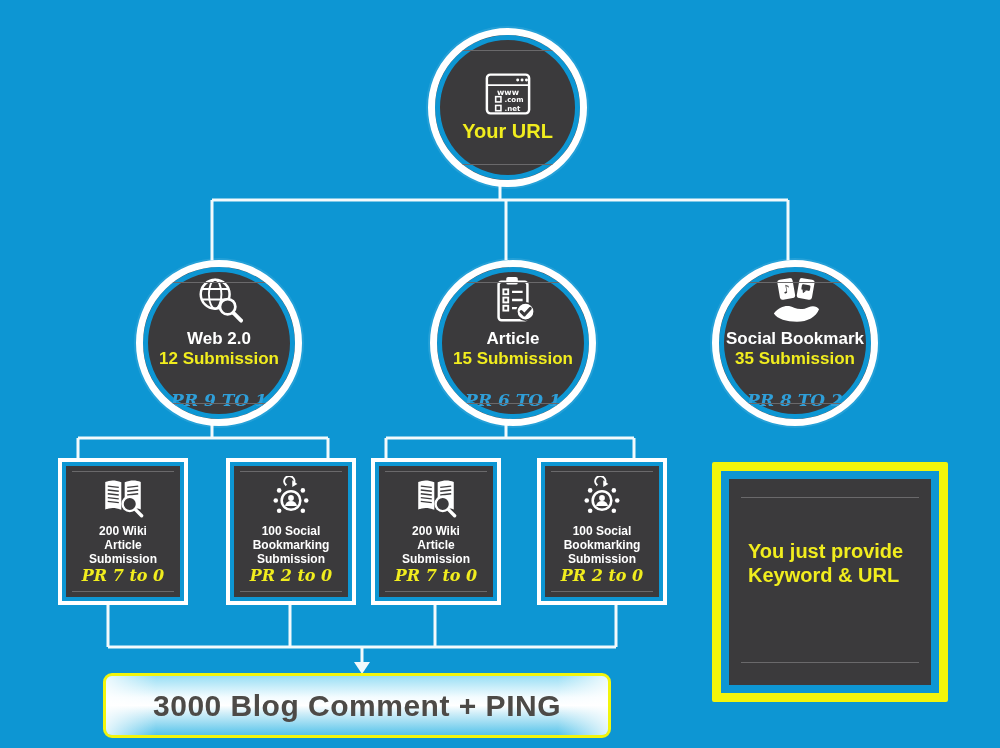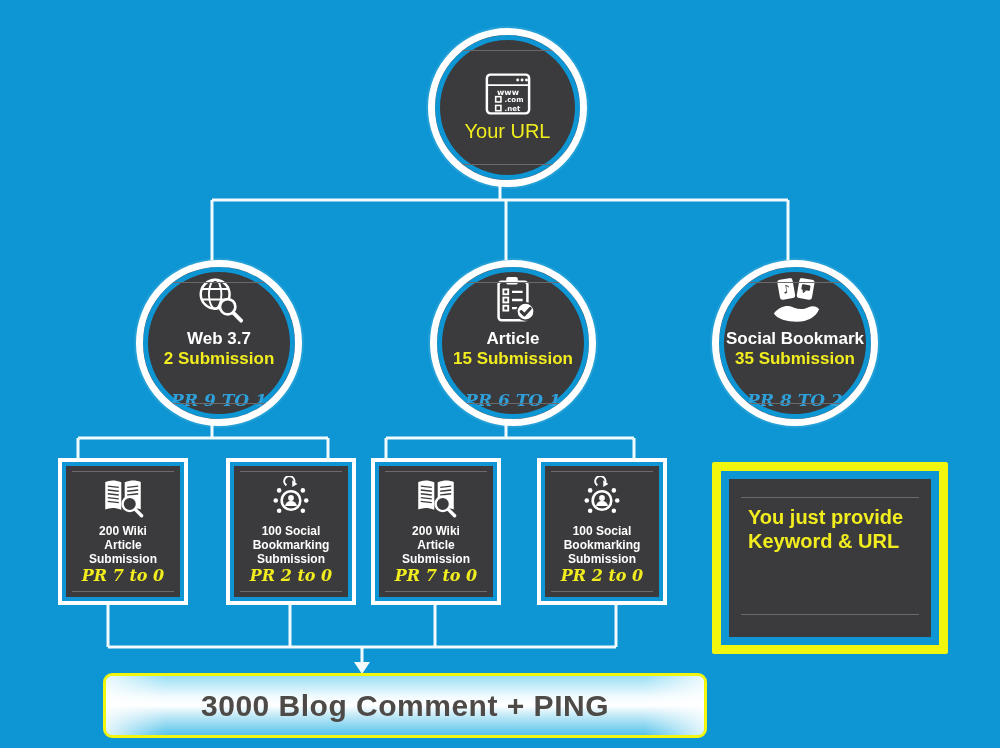--- a/index.html
+++ b/index.html
@@ -35,49 +35,49 @@
 
   .box{
     position:absolute;width:130px;height:147px;top:458px;
     border:4px solid #fff;background:var(--dark);
     box-shadow:inset 0 0 0 4px var(--bg);
     display:flex;flex-direction:column;align-items:center;justify-content:center;
     text-align:center;color:#fff;box-sizing:border-box;
   }
   .box.b1{left:58px;}.box.b2{left:226px;}.box.b3{left:371px;}.box.b4{left:537px;}
 
-  .t-title{font-size:20px;font-weight:normal;color:var(--yellow);line-height:1.15;white-space:nowrap;}
+  .t-title{font-size:20px;font-weight:bold;color:var(--yellow);line-height:1.15;white-space:nowrap;}
   .t-subtitle{font-family:"DejaVu Serif",serif;font-style:italic;font-weight:bold;
     font-size:18px;color:var(--sub-blue);line-height:1.1;width:110px;}
   .t-name{font-size:17px;font-weight:bold;color:#fff;line-height:1.2;white-space:nowrap;}
   .t-sub{font-size:17px;font-weight:bold;color:var(--yellow);line-height:1.2;white-space:nowrap;}
   .t-pr{font-family:"DejaVu Serif",serif;font-style:italic;font-weight:bold;
     font-size:17px;color:var(--pr-blue);line-height:1.25;white-space:nowrap;margin-top:20px;}
   .box-line{font-size:12px;font-weight:bold;line-height:1.18;white-space:nowrap;}
   .t-pr-y{font-family:"DejaVu Serif",serif;font-style:italic;font-weight:bold;
     font-size:16px;color:var(--yellow);line-height:1.3;white-space:nowrap;text-align:center;}
 
   .divider{position:absolute;height:1px;background:#6a696b;}
   .circle .divider{left:22px;right:22px;}
   .circle .divider.dv-top{top:15px;} .circle .divider.dv-bot{bottom:15px;}
   .box .divider{left:10px;right:10px;}
   .box .divider.dv-top{top:9px;} .box .divider.dv-bot{bottom:9px;}
 
   #info-box{
-    position:absolute;left:712px;top:462px;width:236px;height:192px;box-sizing:border-box;
+    position:absolute;left:712px;top:462px;width:236px;height:240px;box-sizing:border-box;
     border:9px solid var(--yellow-border);border-radius:2px;background:var(--dark);
     box-shadow:inset 0 0 0 8px var(--bg);
-    padding:34px 0 0 27px;color:var(--yellow);
+    padding:68px 0 0 27px;color:var(--yellow);
   }
   #info-box .para{width:178px;font-size:20px;font-weight:bold;line-height:24px;margin:0 0 24px 0;}
   #info-box .divider{left:20px;right:20px;}
   #info-box .divider.dv-top{top:26px;} #info-box .divider.dv-bot{bottom:30px;}
 
   #footer-bar{
-    position:absolute;left:103px;top:673px;width:604px;height:65px;box-sizing:border-box;
+    position:absolute;left:103px;top:673px;width:508px;height:65px;box-sizing:border-box;
     border:3px solid var(--yellow-border);border-radius:9px;
     background:linear-gradient(180deg,#9adff5 0%,#f4fcff 36%,#ffffff 50%,#cdedf8 64%,#58c4ea 100%);
     display:flex;align-items:center;justify-content:center;overflow:hidden;
   }
   #footer-bar::before{
     content:"";position:absolute;inset:0;
     background:linear-gradient(90deg,rgba(255,255,255,.8) 0%,rgba(255,255,255,0) 10%,rgba(255,255,255,0) 90%,rgba(255,255,255,.8) 100%);
   }
   #footer-bar .label{
     position:relative;font-size:30px;font-weight:bold;color:var(--footer-text);
@@ -136,22 +136,22 @@
   <div class="circle t2 web">
     <div class="divider dv-top"></div>
     <svg class="icon" width="56" height="50" viewBox="0 0 56 52" xmlns="http://www.w3.org/2000/svg">
       <circle cx="24" cy="20" r="15" fill="none" stroke="#fff" stroke-width="2.6"></circle>
       <ellipse cx="24" cy="20" rx="6.5" ry="15" fill="none" stroke="#fff" stroke-width="2"></ellipse>
       <line x1="10.5" y1="14.5" x2="37.5" y2="14.5" stroke="#fff" stroke-width="2"></line>
       <line x1="10.5" y1="25.5" x2="37.5" y2="25.5" stroke="#fff" stroke-width="2"></line>
       <circle cx="37" cy="33" r="8" fill="#3b3a3c" stroke="#fff" stroke-width="2.8"></circle>
       <line x1="43" y1="39.5" x2="51" y2="47.5" stroke="#fff" stroke-width="4" stroke-linecap="round"></line>
     </svg>
-    <div class="t-name">Web 3.7</div>
-    <div class="t-sub">2 Submission</div>
+    <div class="t-name">Web 2.0</div>
+    <div class="t-sub">12 Submission</div>
     <div class="t-pr">PR 9 TO 1</div>
     <div class="divider dv-bot"></div>
   </div>
 
   <div class="circle t2 article">
     <div class="divider dv-top"></div>
     <svg class="icon" width="56" height="50" viewBox="0 0 56 52" xmlns="http://www.w3.org/2000/svg">
       <rect x="13" y="7" width="30" height="40" rx="3" fill="none" stroke="#fff" stroke-width="2.6"></rect>
       <rect x="21" y="2" width="12" height="8" rx="2" fill="#fff"></rect>
       <rect x="18" y="15" width="5" height="5" fill="none" stroke="#fff" stroke-width="2"></rect>

